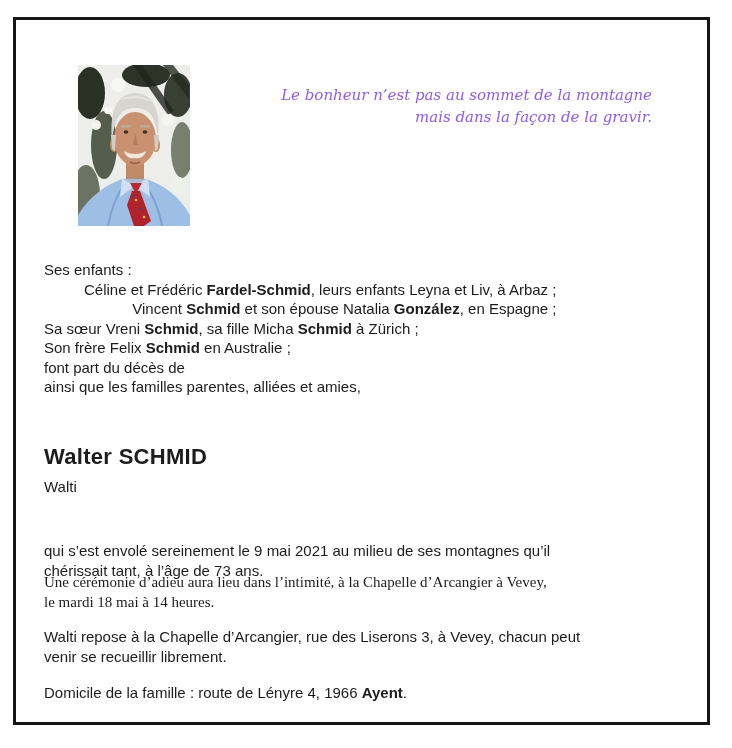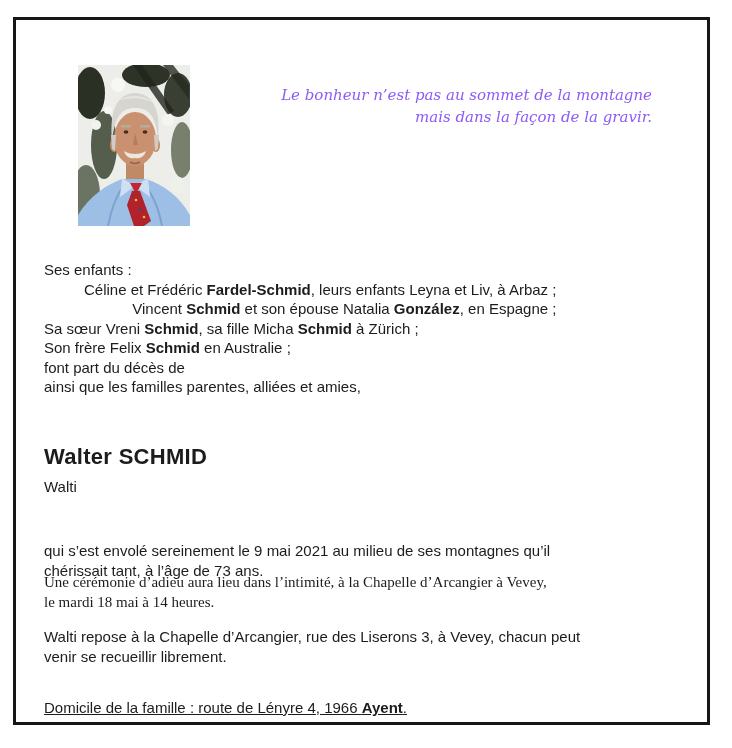--- a/index.html
+++ b/index.html
@@ -61,21 +61,21 @@
   .para {
     position:absolute;
     left:44px;
     font-size:15px;
     line-height:20px;
     white-space:nowrap;
   }
   .para-death    { top:517px;margin-top:24px; }
   .para-ceremony { top:572px;font-family:Liberation Serif, serif; }
   .para-repose   { top:627px; }
-  .para-domicile { top:698px;text-decoration:underline; }
+  .para-domicile { top:683px; }
   b { font-weight:bold; }
 </style>
 </head>
 <body>
 
 <div class="page">
 
   <div class="frame"></div>
 
   <div class="photo">

